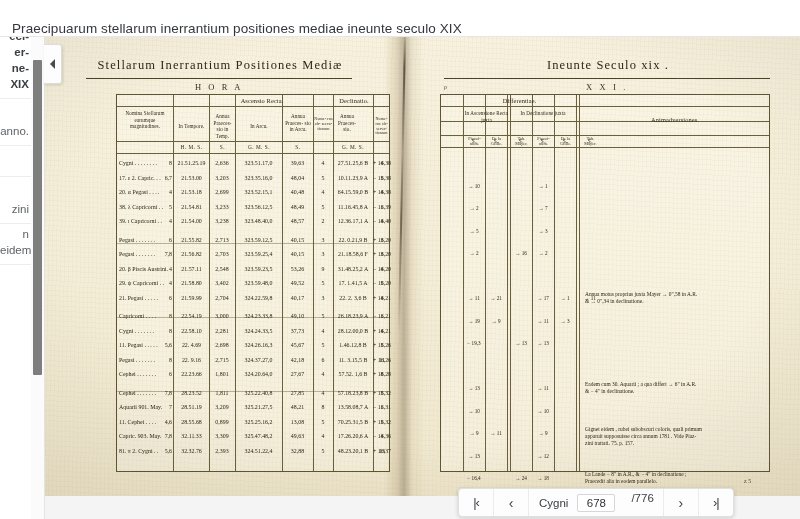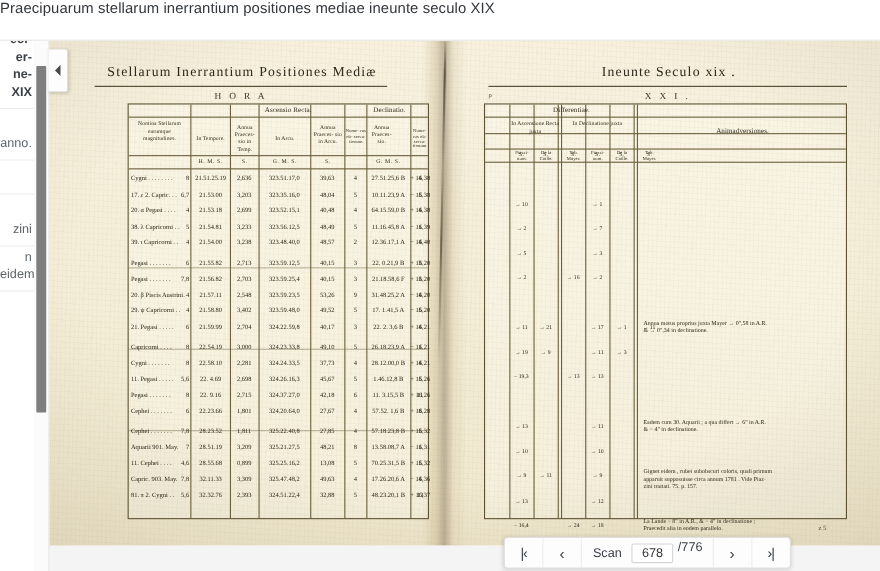--- a/index.html
+++ b/index.html
@@ -16,23 +16,23 @@
     background: #ffffff;
   }
 
   
   .titlebar {
     position: absolute;
     left: 0; top: 0;
     width: 800px; height: 37px;
     background: #ffffff;
     display: flex;
-    align-items: flex-start;
+    align-items: flex-end;
     box-sizing: border-box;
-    padding-left: 0;
+    padding-left: 12px;
     border-bottom: 1px solid #e6e6e6;
     z-index: 40;
   }
   .titlebar-text {
     font-size: 13.5px;
     color: #33373b;
     white-space: nowrap;
     letter-spacing: 0.1px;
   }
 
@@ -298,20 +298,21 @@
     background: #fff;
     box-sizing: border-box;
   }
   .sb-total {
     display: flex;
     align-items: center;
     padding: 0 9px 10px 3px;
     font-size: 11.5px;
     color: #3b4046;
     border-right: 1px solid #ececec;
+    margin-left: 12px;
   }
   .chev { font-size: 14px; line-height: 1; }
   .chev-end { font-size: 13px; line-height: 1; letter-spacing: -1px; }
 
   
   .bottom-strip {
     position: absolute;
     left: 44px; top: 496px;
     width: 756px; height: 23px;
     background: #f4f4f4;
@@ -850,21 +851,21 @@
     </span>
   </div>
 
   <div class="scanbar">
     <div class="sb-btn">
       <span class="chev-end">|‹</span>
     </div>
     <div class="sb-btn">
       <span class="chev">‹</span>
     </div>
-    <div class="sb-label">Scan</div>
+    <div class="sb-label">Cygni</div>
     <input class="sb-input" type="text" value="678" style="">
     <div class="sb-total">/776</div>
     <div class="sb-btn">
       <span class="chev">›</span>
     </div>
     <div class="sb-btn">
       <span class="chev-end">›|</span>
     </div>
   </div>
 

